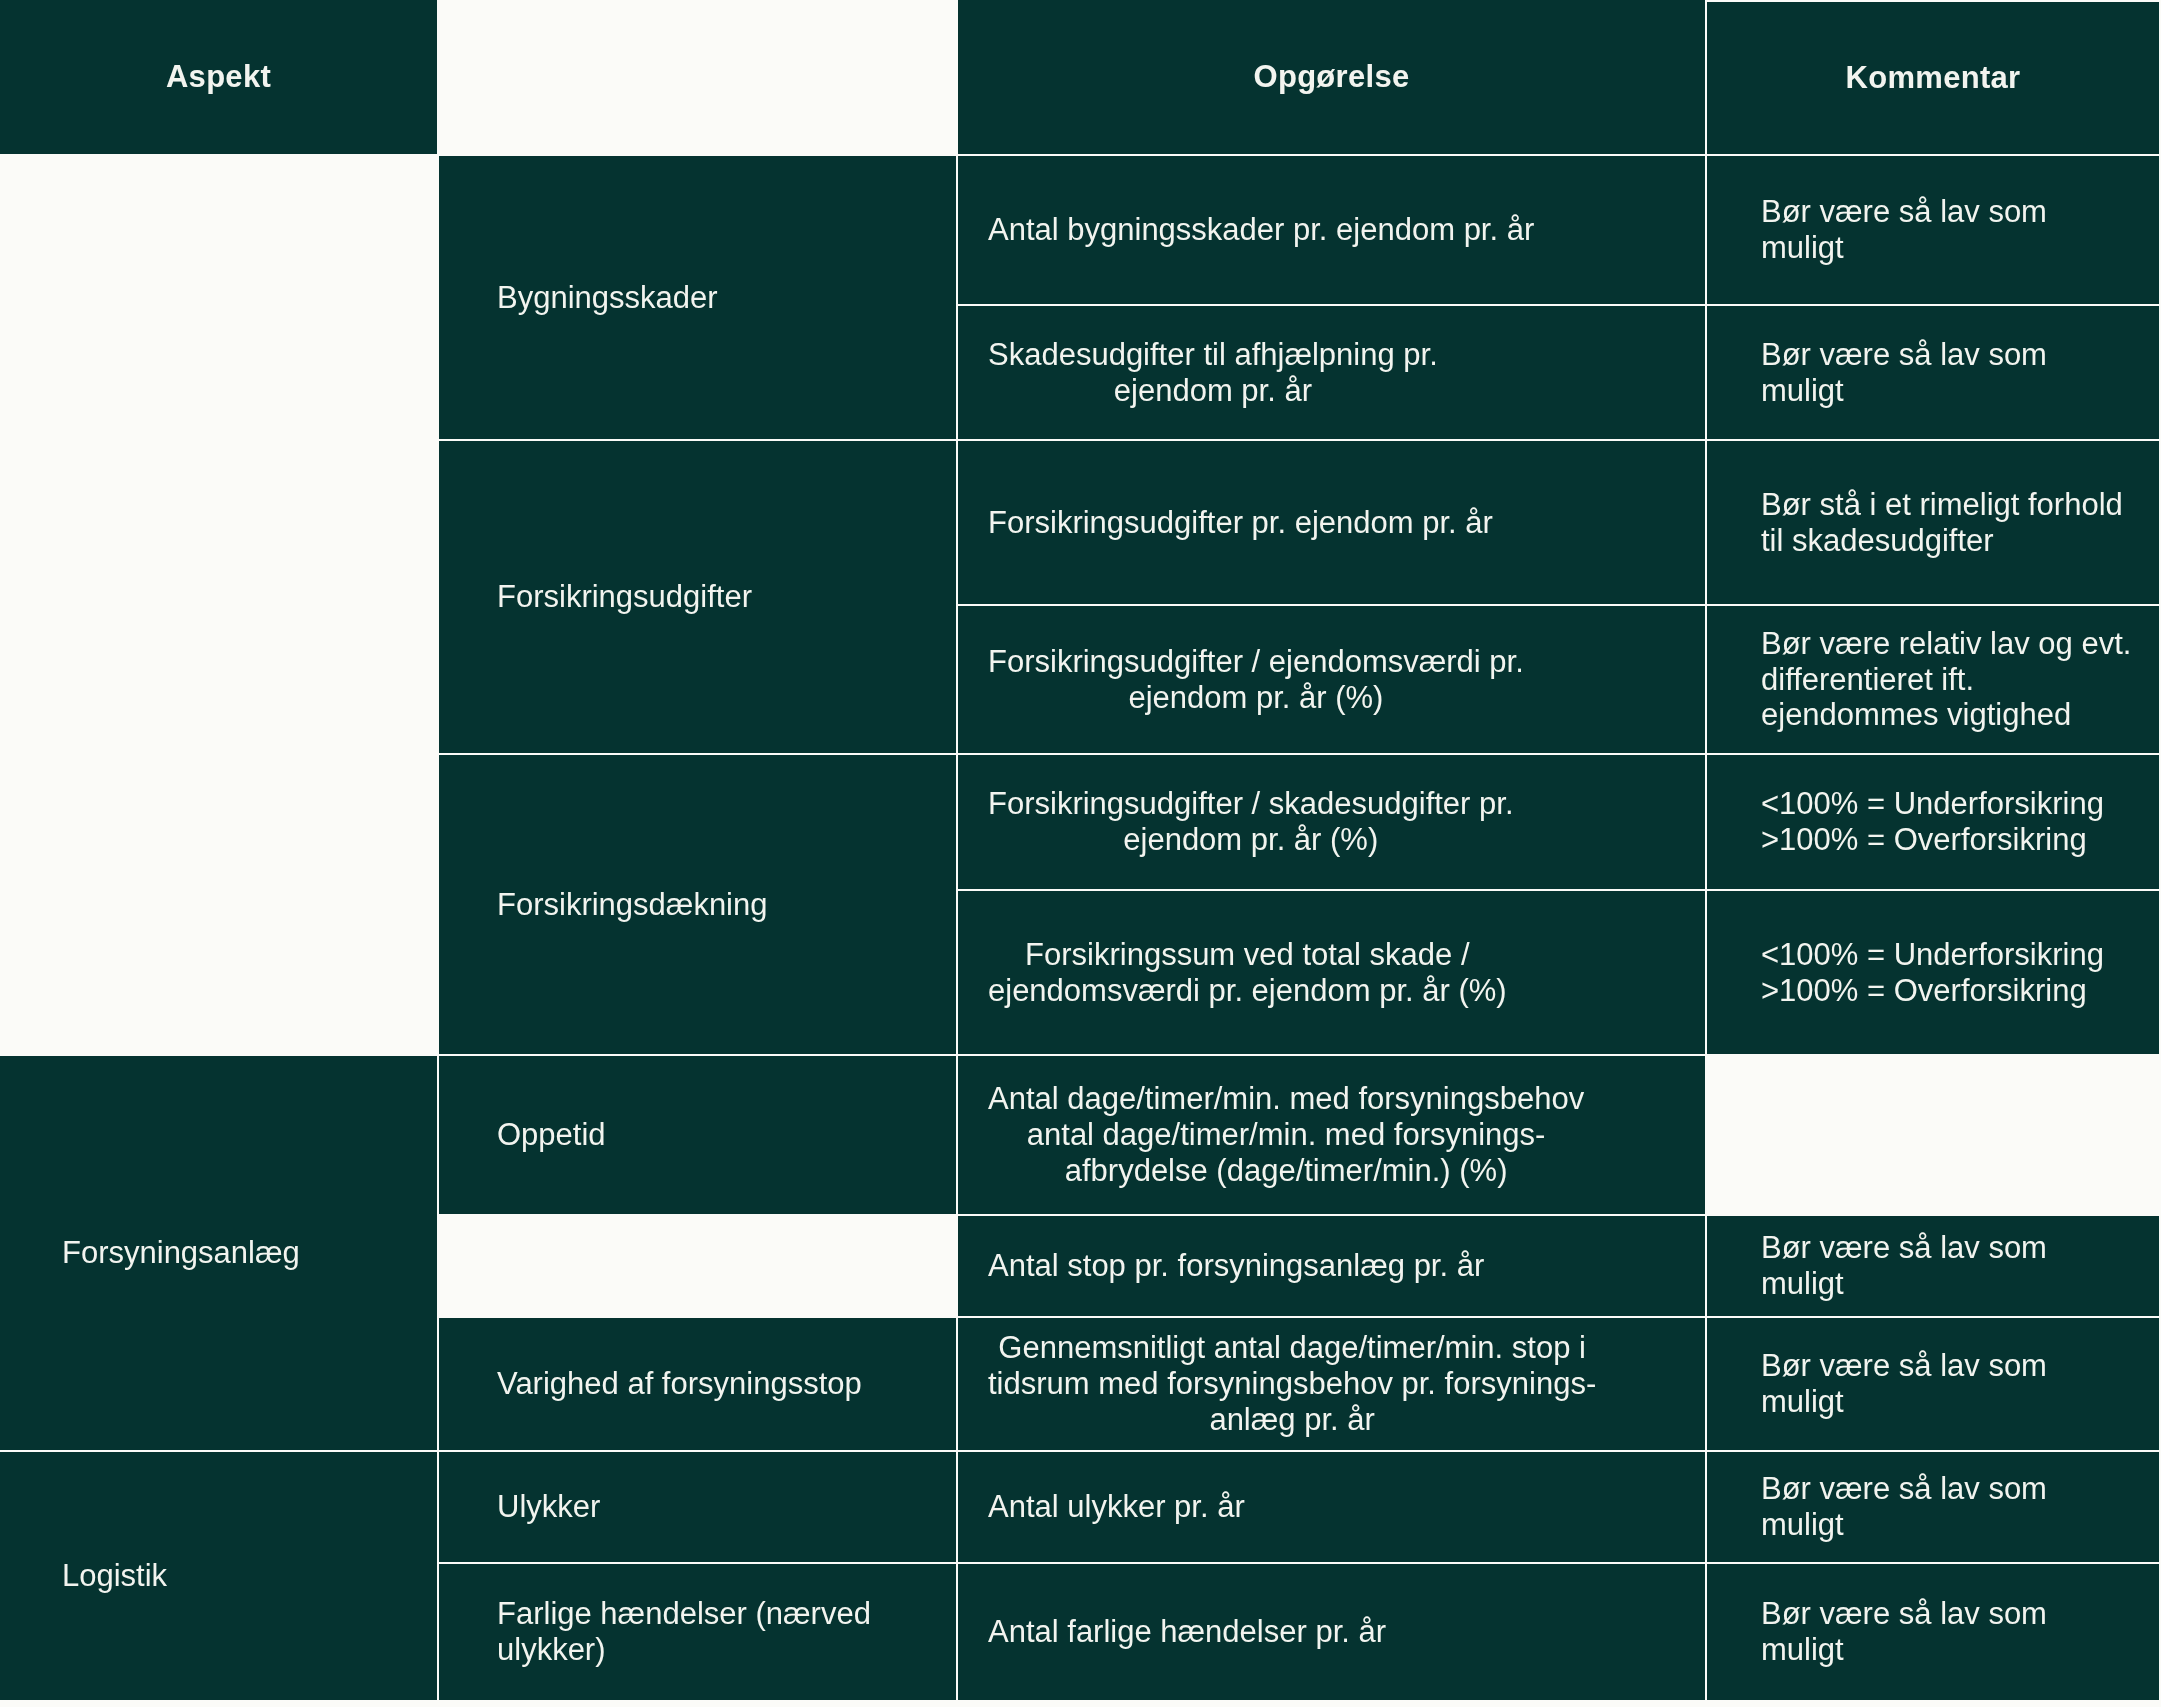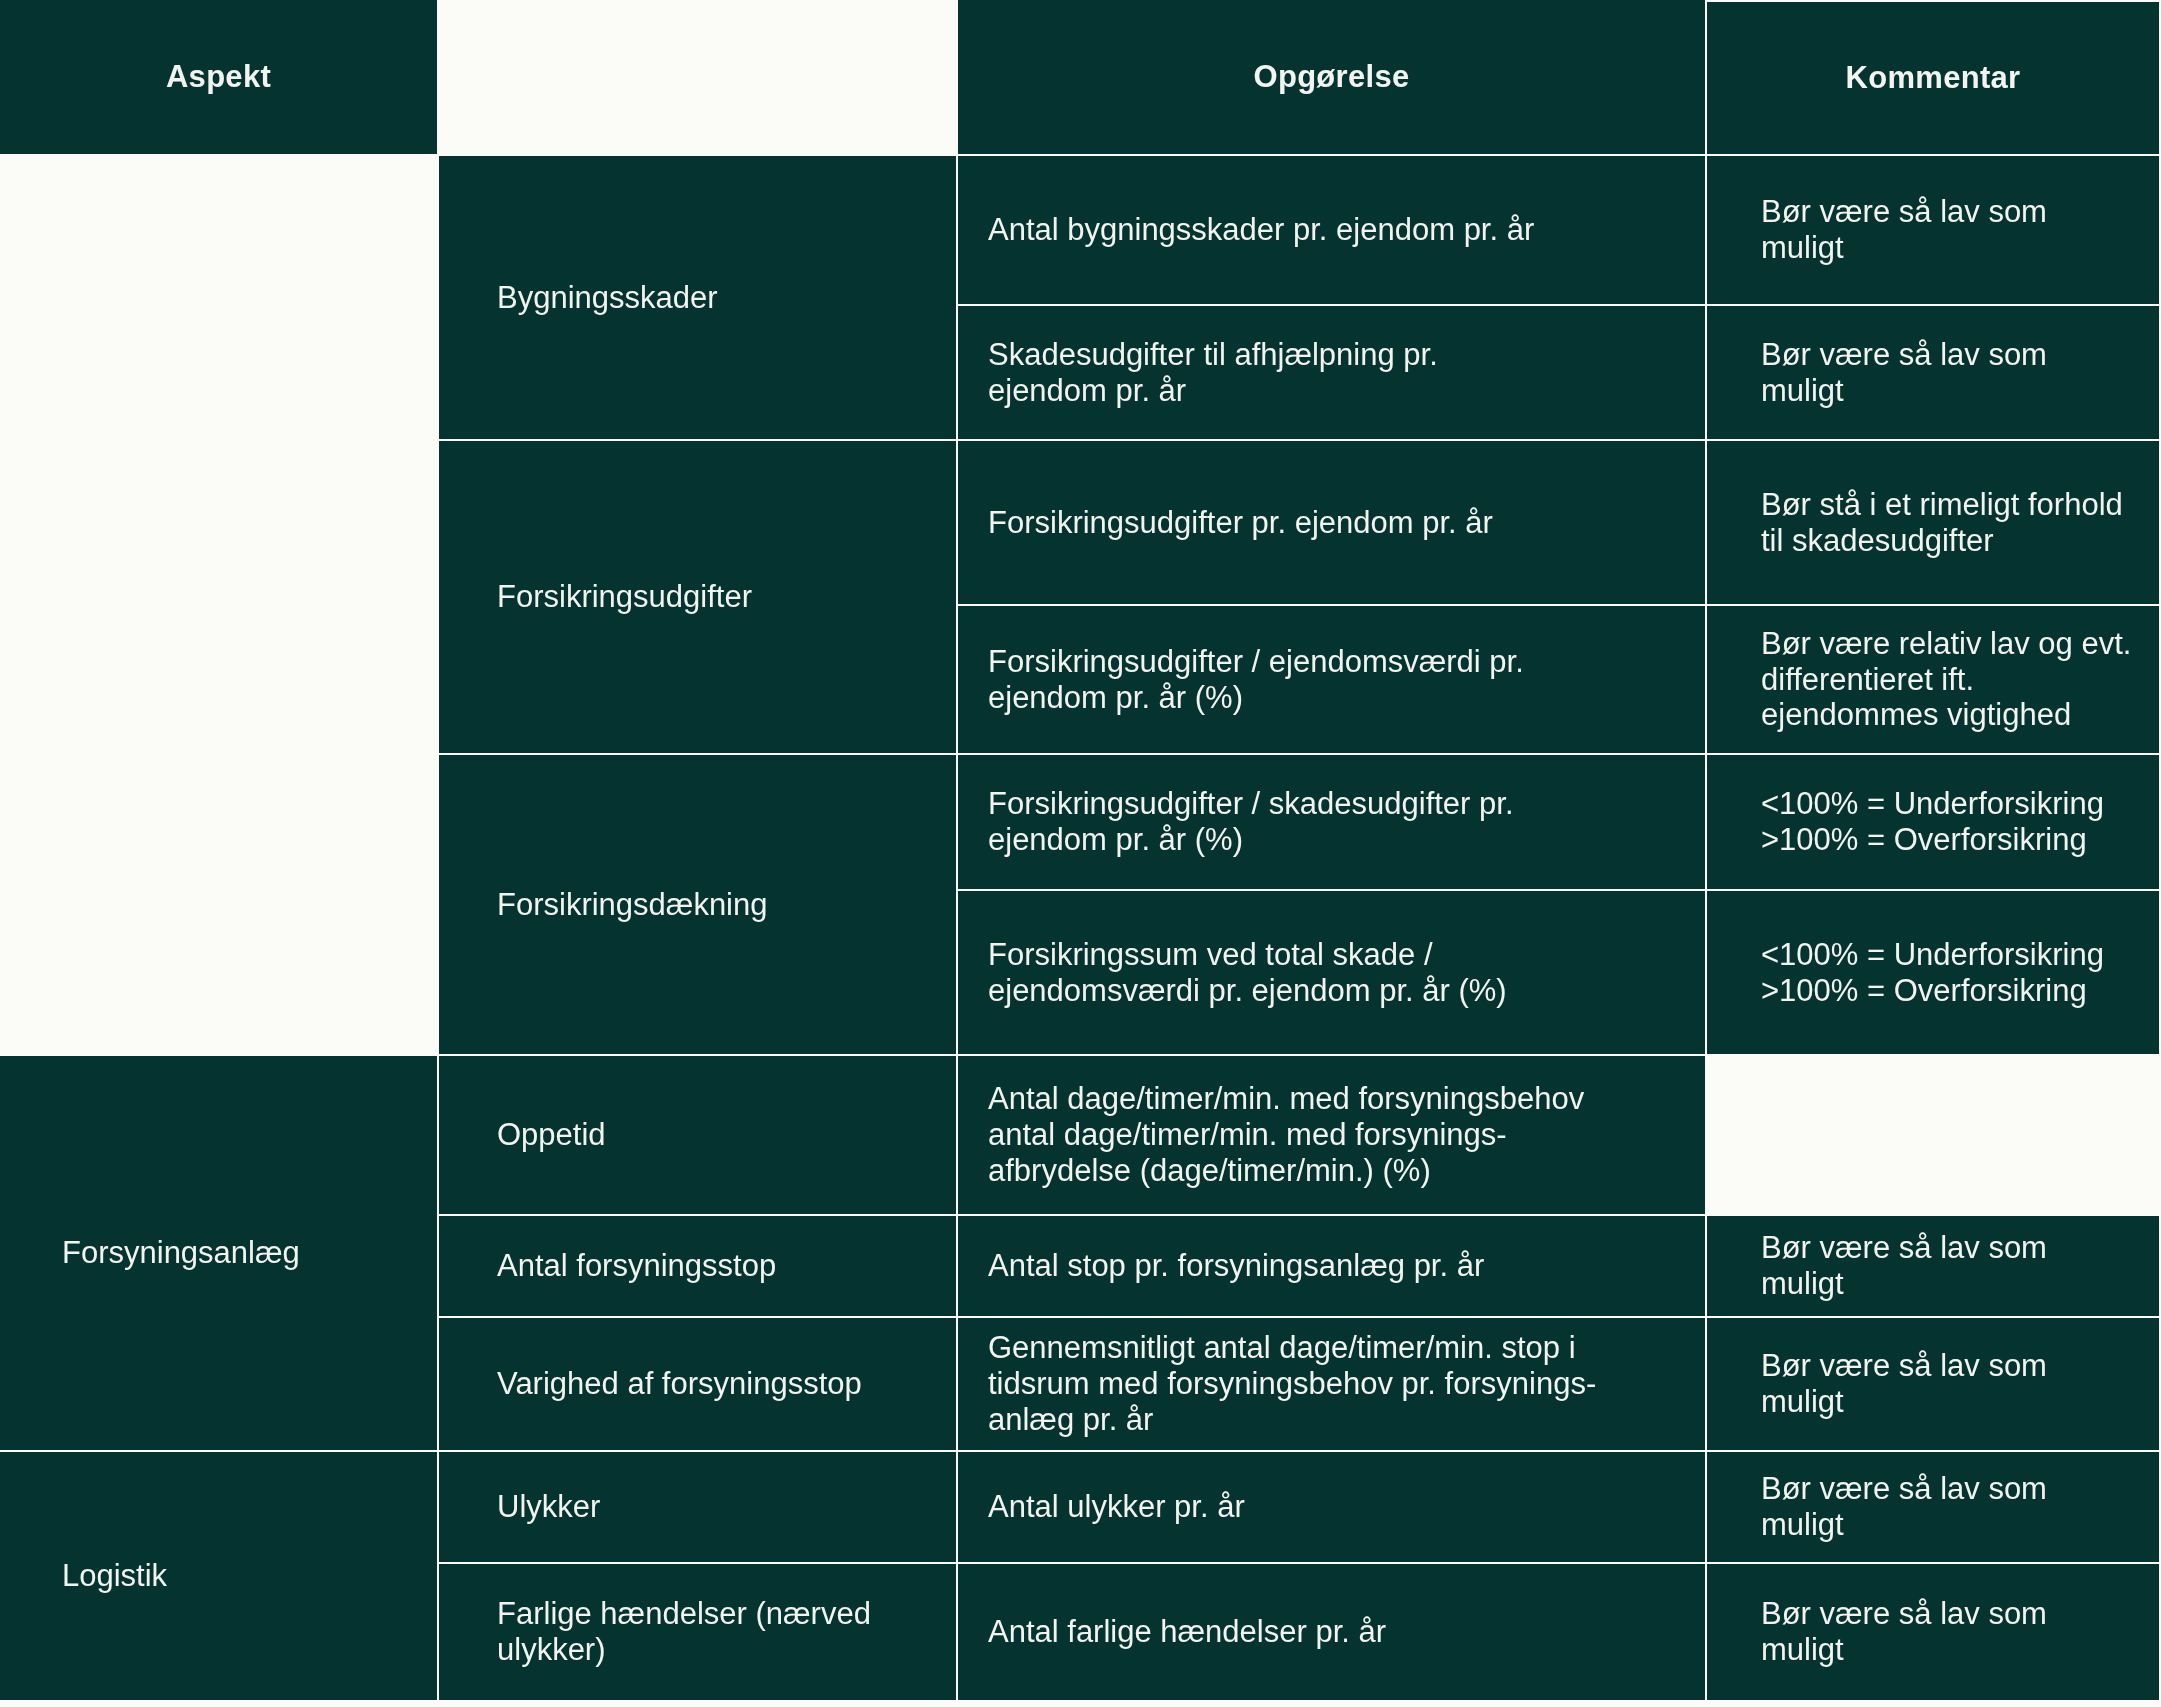--- a/index.html
+++ b/index.html
@@ -33,21 +33,21 @@
   }
   .header-cell {
     justify-content: center;
     font-weight: bold;
     font-size: 31px;
     letter-spacing: 0.3px;
   }
   .top-border { border-top: 2.8px solid #fbfbf8; }
   .c-aspekt { padding-left: 62px; padding-right: 13.8px; }
   .c-kpi    { padding-left: 58px; padding-right: 13.8px; }
-  .c-opg    { padding-left: 30px; padding-right: 18px; }
+  .c-opg    { padding-left: 30px; padding-right: 18px; text-align: center; }
   .c-kom    { padding-left: 54px; padding-right: 12.4px; }
   .header-cell.c-aspekt, .header-cell.c-kpi, .header-cell.c-opg, .header-cell.c-kom {
     padding: 0;
   }
 </style>
 </head>
 <body>
 
 <div id="table-root">
 
@@ -55,21 +55,20 @@
   <div class="cell header-cell c-opg" style="grid-area:1/3/2/4">Opgørelse</div>
   <div class="cell header-cell c-kom top-border" style="grid-area:1/4/2/5">Kommentar</div>
 
   <div class="cell c-aspekt" style="grid-area:8/1/11/2">Forsyningsanlæg</div>
   <div class="cell c-aspekt" style="grid-area:11/1/13/2">Logistik</div>
 
   <div class="cell c-kpi" style="grid-area:2/2/4/3">Bygningsskader</div>
   <div class="cell c-kpi" style="grid-area:4/2/6/3">Forsikringsudgifter</div>
   <div class="cell c-kpi" style="grid-area:6/2/8/3">Forsikringsdækning</div>
   <div class="cell c-kpi" style="grid-area:8/2/9/3">Oppetid</div>
-  <div class="cell c-kpi" style="grid-area:9/2/10/3">Antal forsyningsstop</div>
   <div class="cell c-kpi" style="grid-area:10/2/11/3">Varighed af forsyningsstop</div>
   <div class="cell c-kpi" style="grid-area:11/2/12/3">Ulykker</div>
   <div class="cell c-kpi" style="grid-area:12/2/13/3">Farlige hændelser (nærved
 ulykker)</div>
 
   <div class="cell c-opg" style="grid-area:2/3/3/4">Antal bygningsskader pr. ejendom pr. år</div>
   <div class="cell c-opg" style="grid-area:3/3/4/4">Skadesudgifter til afhjælpning pr.
 ejendom pr. år</div>
   <div class="cell c-opg" style="grid-area:4/3/5/4">Forsikringsudgifter pr. ejendom pr. år</div>
   <div class="cell c-opg" style="grid-area:5/3/6/4">Forsikringsudgifter / ejendomsværdi pr.

